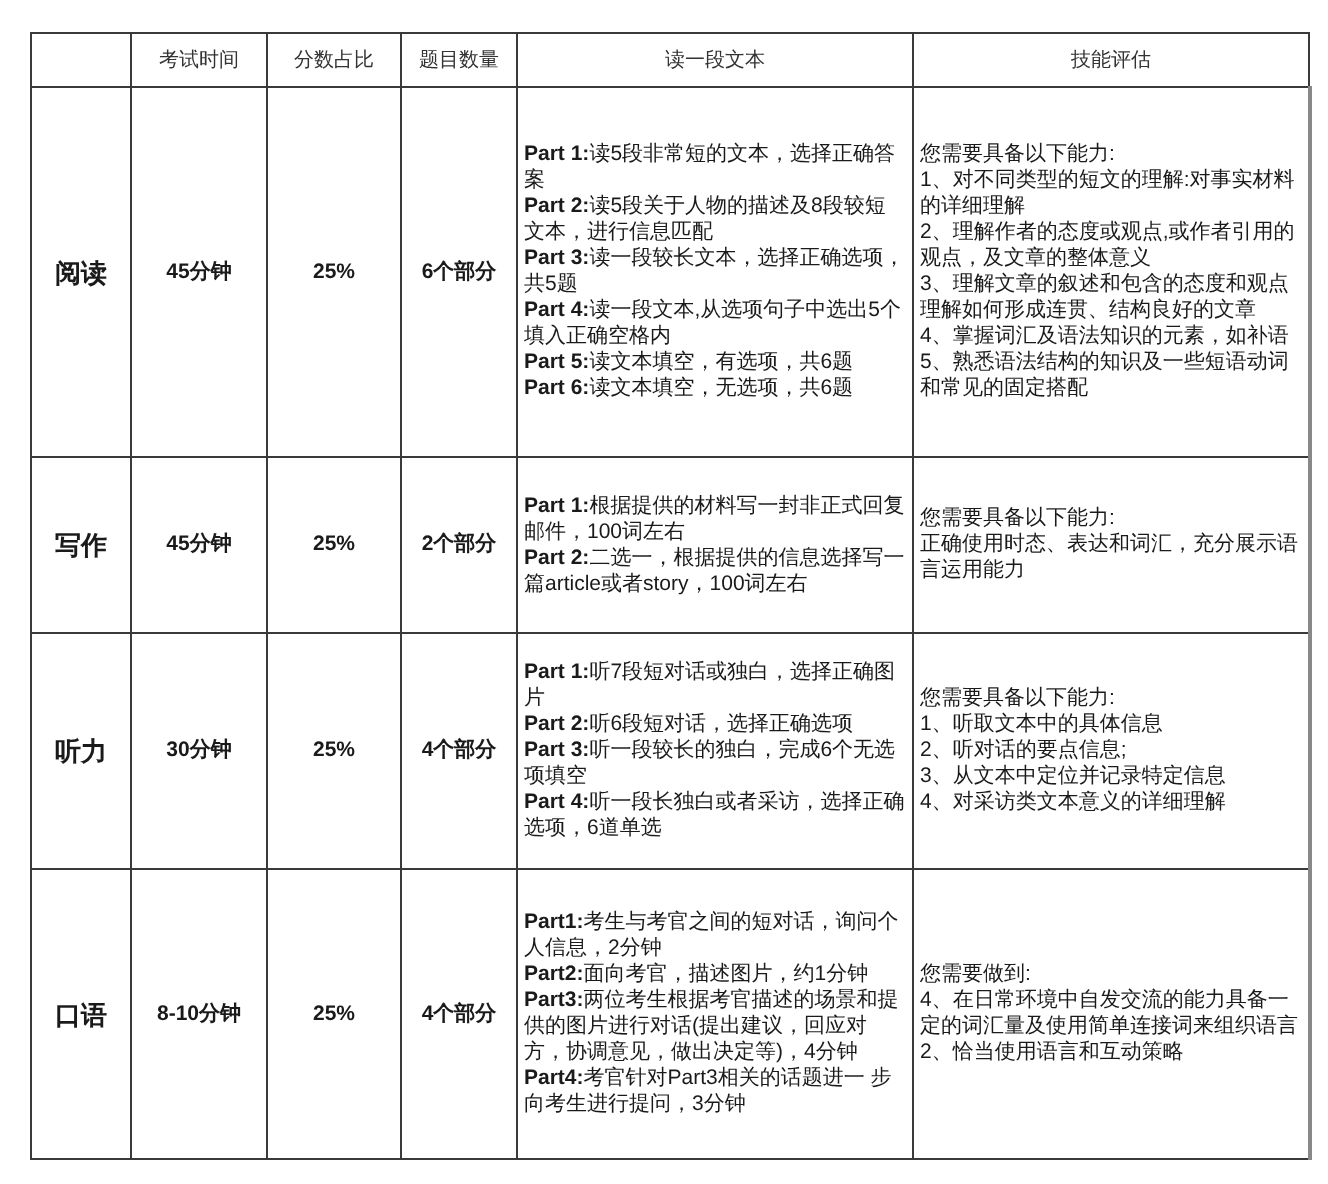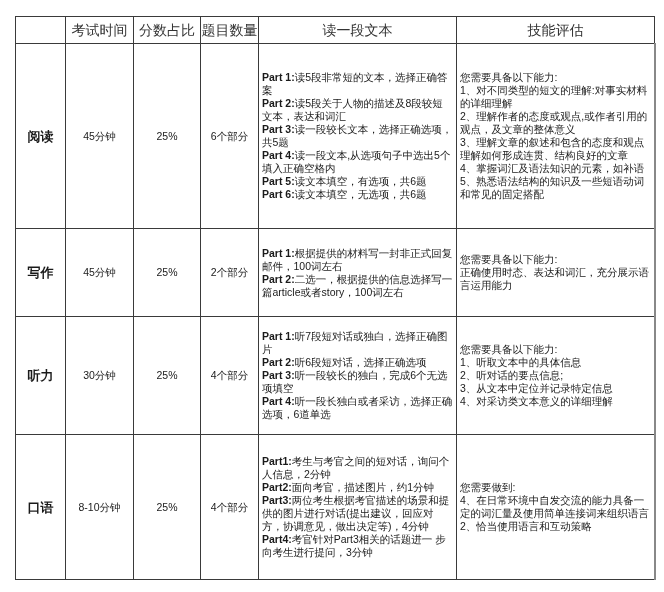--- a/index.html
+++ b/index.html
@@ -4,22 +4,22 @@
 <style>
   html, body { margin: 0; padding: 0; background: #ffffff; }
   body { width: 664px; height: 592px; position: relative; overflow: hidden;
          font-family: "Liberation Sans", "DejaVu Sans", sans-serif; color: #1a1a1a; }
   .tbl-wrap { position: absolute; left: 15px; top: 16px; width: 639px; }
   .title-bar { height: 33px; background: #0f5ea8; color: #ffffff;
                display: flex; align-items: center; justify-content: center;
                font-size: 12px; font-weight: bold; border: 1px solid #0d4f8d; box-sizing: border-box; }
   table { border-collapse: collapse; width: 639px; table-layout: fixed; }
   td, th { border: 1px solid #3a3a3a; padding: 0; font-size: 10.5px; line-height: 13px; }
-  th { font-weight: normal; height: 26px; text-align: center; color: #333; font-size: 14px; }
-  td.c { text-align: center; vertical-align: middle; }
+  th { font-weight: normal; height: 26px; text-align: center; color: #333; font-size: 10px; }
+  td.c { text-align: center; vertical-align: middle; font-weight: bold; }
   td.cat { font-weight: bold; font-size: 13px; text-align: center; }
   td.content, td.skills { padding: 4px 3px; vertical-align: middle; }
   .line { display: block; }
   .part-label { font-weight: bold; }
   .r1 td { height: 176px; }
   .r2 td { height: 79px; }
   .r3 td { height: 109px; }
   .r4 td { height: 136px; }
   .table-right-shadow { border-right: 2px solid #888; margin-left: 26px; }
 </style>
@@ -48,21 +48,21 @@
     </thead>
     <tbody>
 
       <tr class="r1">
         <td class="cat">阅读</td>
         <td class="c">45分钟</td>
         <td class="c">25%</td>
         <td class="c">6个部分</td>
         <td class="content">
           <span class="line"><span class="part-label">Part 1:</span><span>读5段非常短的文本，选择正确答案</span></span>
-          <span class="line"><span class="part-label">Part 2:</span><span>读5段关于人物的描述及8段较短文本，表达和词汇</span></span>
+          <span class="line"><span class="part-label">Part 2:</span><span>读5段关于人物的描述及8段较短文本，进行信息匹配</span></span>
           <span class="line"><span class="part-label">Part 3:</span><span>读一段较长文本，选择正确选项，共5题</span></span>
           <span class="line"><span class="part-label">Part 4:</span><span>读一段文本,从选项句子中选出5个填入正确空格内</span></span>
           <span class="line"><span class="part-label">Part 5:</span><span>读文本填空，有选项，共6题</span></span>
           <span class="line"><span class="part-label">Part 6:</span><span>读文本填空，无选项，共6题</span></span>
         </td>
         <td class="skills table-right-shadow">
           <span class="line">您需要具备以下能力:</span>
           <span class="line">1、对不同类型的短文的理解:对事实材料的详细理解</span>
           <span class="line">2、理解作者的态度或观点,或作者引用的观点，及文章的整体意义</span>
           <span class="line">3、理解文章的叙述和包含的态度和观点理解如何形成连贯、结构良好的文章</span>

